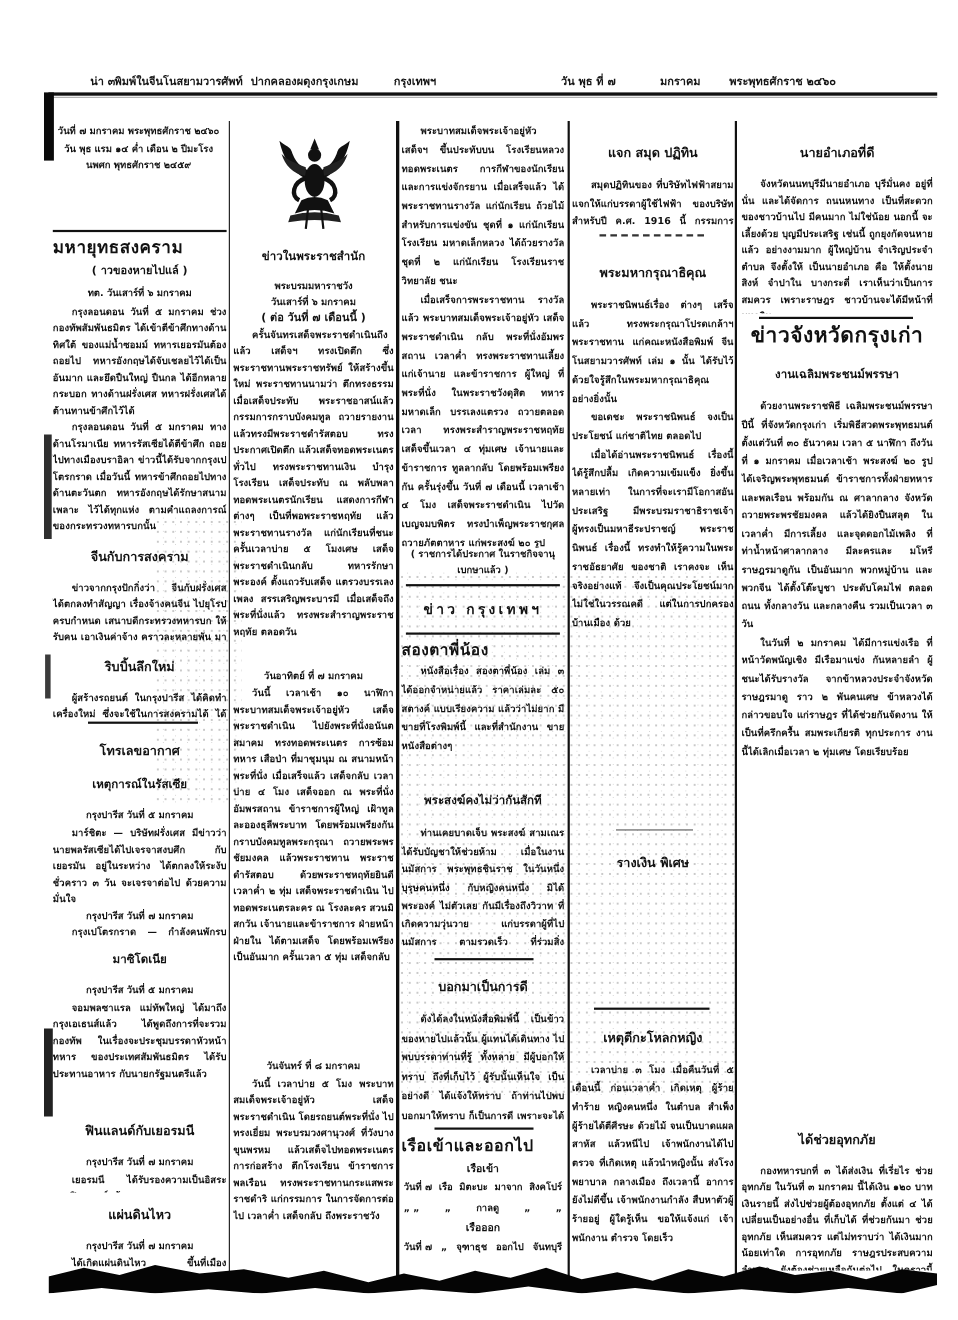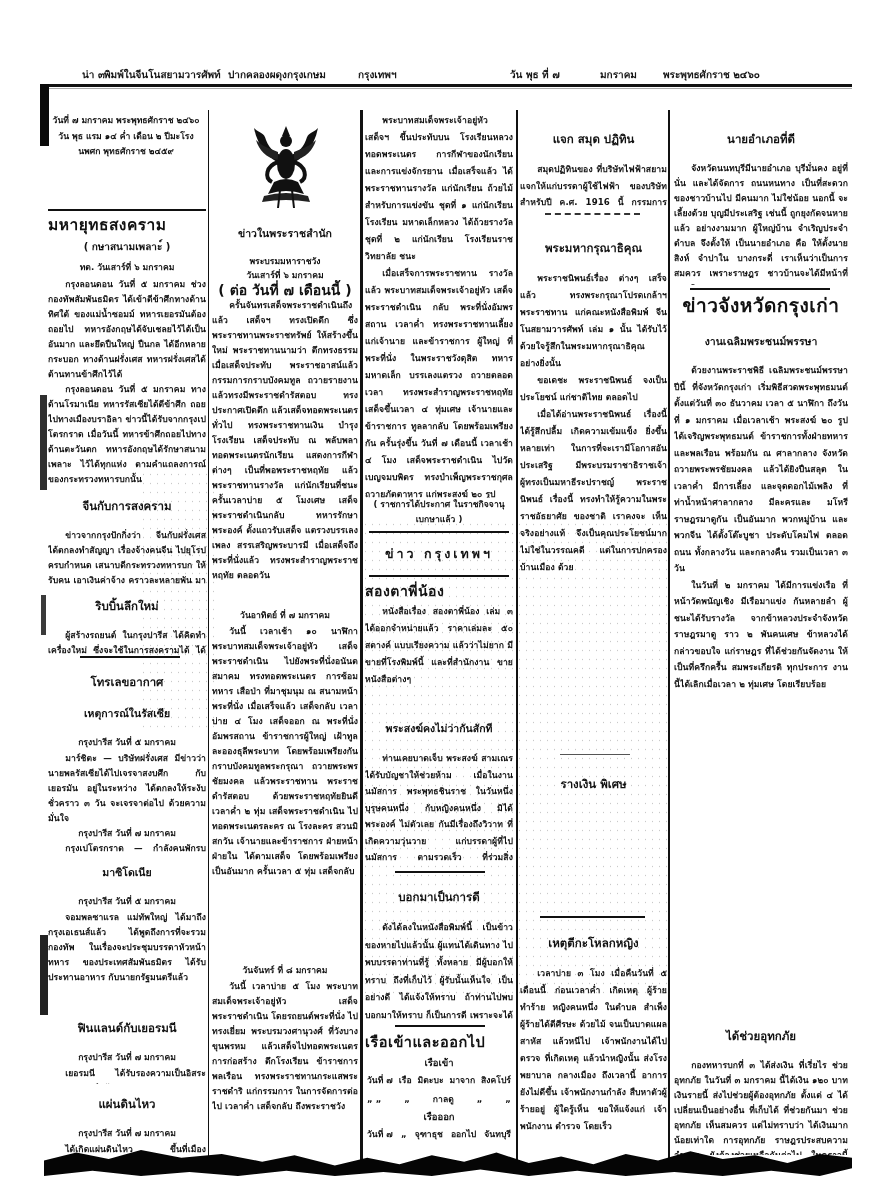--- a/index.html
+++ b/index.html
@@ -60,21 +60,21 @@
 <div>
   <div class="sec" style="left:46px;top:113px;width:160px;height:100px">
     <p class="meta">วันที่ ๗ มกราคม พระพุทธศักราช ๒๔๖๐</p>
     <p class="meta">วัน พุธ แรม ๑๔ ค่ำ เดือน ๒ ปีมะโรง</p>
     <p class="meta">นพศก พุทธศักราช ๒๔๕๙</p>
   </div>
   <div class="sec" style="left:48px;top:209px;width:158px;height:2px;background:#111"></div>
 
   <div class="sec" style="left:48px;top:213px;width:158px;height:272px">
     <p class="hb">มหายุทธสงคราม</p>
-    <p class="meta" style="font-size:10px;line-height:20px">( กษาสนามเพลาะ์ )</p>
+    <p class="meta" style="font-size:10px;line-height:20px">( าวของหายไปแล์ )</p>
     <p class="meta" style="line-height:20px">ทต. วันเสาร์ที่ ๖ มกราคม</p>
     <p class="p tight">กรุงลอนดอน วันที่ ๕ มกราคม ช่วงกองทัพสัมพันธมิตร ได้เข้าตีข้าศึกทางด้านทิศใต้ ของแม่น้ำซอมม์ ทหารเยอรมันต้องถอยไป ทหารอังกฤษได้จับเชลยไว้ได้เป็นอันมาก และยึดปืนใหญ่ ปืนกล ได้อีกหลายกระบอก ทางด้านฝรั่งเศส ทหารฝรั่งเศสได้ต้านทานข้าศึกไว้ได้</p>
     <p class="p tight">กรุงลอนดอน วันที่ ๕ มกราคม ทางด้านโรมาเนีย ทหารรัสเซียได้ตีข้าศึก ถอยไปทางเมืองบราอิลา ข่าวนี้ได้รับจากกรุงเปโตรกราด เมื่อวันนี้ ทหารข้าศึกถอยไปทางด้านตะวันตก ทหารอังกฤษได้รักษาสนามเพลาะ ไว้ได้ทุกแห่ง ตามคำแถลงการณ์ ของกระทรวงทหารบกนั้น</p>
   </div>
 
   <div class="sec" style="left:48px;top:484px;width:158px;height:102px">
     <p class="h">จีนกับการสงคราม</p>
     <p class="p tight">ข่าวจากกรุงปักกิ่งว่า จีนกับฝรั่งเศส ได้ตกลงทำสัญญา เรื่องจ้างคนจีน ไปยุโรป ครบกำหนด เสนาบดีกระทรวงทหารบก ให้รับคน เอาเงินค่าจ้าง คราวละหลายพัน มาไว้ในการสงครามนั้น</p>
   </div>
 
@@ -133,21 +133,21 @@
       <path d="M30 62 Q42 56 54 62 L60 74 Q42 68 24 74 Z" fill="#111"></path>
       <path d="M20 76 Q42 70 64 76 L66 82 Q42 78 18 82 Z" fill="#222"></path>
       <path d="M36 70 L34 88 M48 70 L50 88" stroke="#111" stroke-width="2"></path>
     </svg>
   </div>
 
   <div class="sec" style="left:212px;top:212px;width:146px;height:394px">
     <p class="h" style="font-size:10.5px;line-height:18px">ข่าวในพระราชสำนัก</p>
     <p class="meta" style="line-height:14px">พระบรมมหาราชวัง</p>
     <p class="meta" style="line-height:14px">วันเสาร์ที่ ๖ มกราคม</p>
-    <p class="meta" style="font-size:14px;line-height:16px">( ต่อ วันที่ ๗ เดือนนี้ )</p>
+    <p class="meta" style="font-size:10px;line-height:16px">( ต่อ วันที่ ๗ เดือนนี้ )</p>
     <p class="p tight">ครั้นจันทรเสด็จพระราชดำเนินถึงแล้ว เสด็จฯ ทรงเปิดตึก ซึ่งพระราชทานพระราชทรัพย์ ให้สร้างขึ้นใหม่ พระราชทานนามว่า ตึกทรงธรรม เมื่อเสด็จประทับ พระราชอาสน์แล้ว กรรมการกราบบังคมทูล ถวายรายงาน แล้วทรงมีพระราชดำรัสตอบ ทรงประกาศเปิดตึก แล้วเสด็จทอดพระเนตรทั่วไป ทรงพระราชทานเงิน บำรุงโรงเรียน เสด็จประทับ ณ พลับพลา ทอดพระเนตรนักเรียน แสดงการกีฬา ต่างๆ เป็นที่พอพระราชหฤทัย แล้วพระราชทานรางวัล แก่นักเรียนที่ชนะ ครั้นเวลาบ่าย ๕ โมงเศษ เสด็จพระราชดำเนินกลับ ทหารรักษาพระองค์ ตั้งแถวรับเสด็จ แตรวงบรรเลงเพลง สรรเสริญพระบารมี เมื่อเสด็จถึงพระที่นั่งแล้ว ทรงพระสำราญพระราชหฤทัย ตลอดวัน</p>
   </div>
 
   <div class="sec" style="left:212px;top:606px;width:146px;height:356px">
     <p class="meta" style="line-height:18px">วันอาทิตย์ ที่ ๗ มกราคม</p>
     <p class="p tight">วันนี้ เวลาเช้า ๑๐ นาฬิกา พระบาทสมเด็จพระเจ้าอยู่หัว เสด็จพระราชดำเนิน ไปยังพระที่นั่งอนันตสมาคม ทรงทอดพระเนตร การซ้อมทหาร เสือป่า ที่มาชุมนุม ณ สนามหน้าพระที่นั่ง เมื่อเสร็จแล้ว เสด็จกลับ เวลาบ่าย ๔ โมง เสด็จออก ณ พระที่นั่งอัมพรสถาน ข้าราชการผู้ใหญ่ เฝ้าทูลละอองธุลีพระบาท โดยพร้อมเพรียงกัน กราบบังคมทูลพระกรุณา ถวายพระพรชัยมงคล แล้วพระราชทาน พระราชดำรัสตอบ ด้วยพระราชหฤทัยยินดี เวลาค่ำ ๒ ทุ่ม เสด็จพระราชดำเนิน ไปทอดพระเนตรละคร ณ โรงละคร สวนมิสกวัน เจ้านายและข้าราชการ ฝ่ายหน้าฝ่ายใน ได้ตามเสด็จ โดยพร้อมเพรียง เป็นอันมาก ครั้นเวลา ๕ ทุ่ม เสด็จกลับ</p>
   </div>
 
   <div class="sec" style="left:212px;top:961px;width:146px;height:194px">
     <p class="meta" style="line-height:18px">วันจันทร์ ที่ ๘ มกราคม</p>

